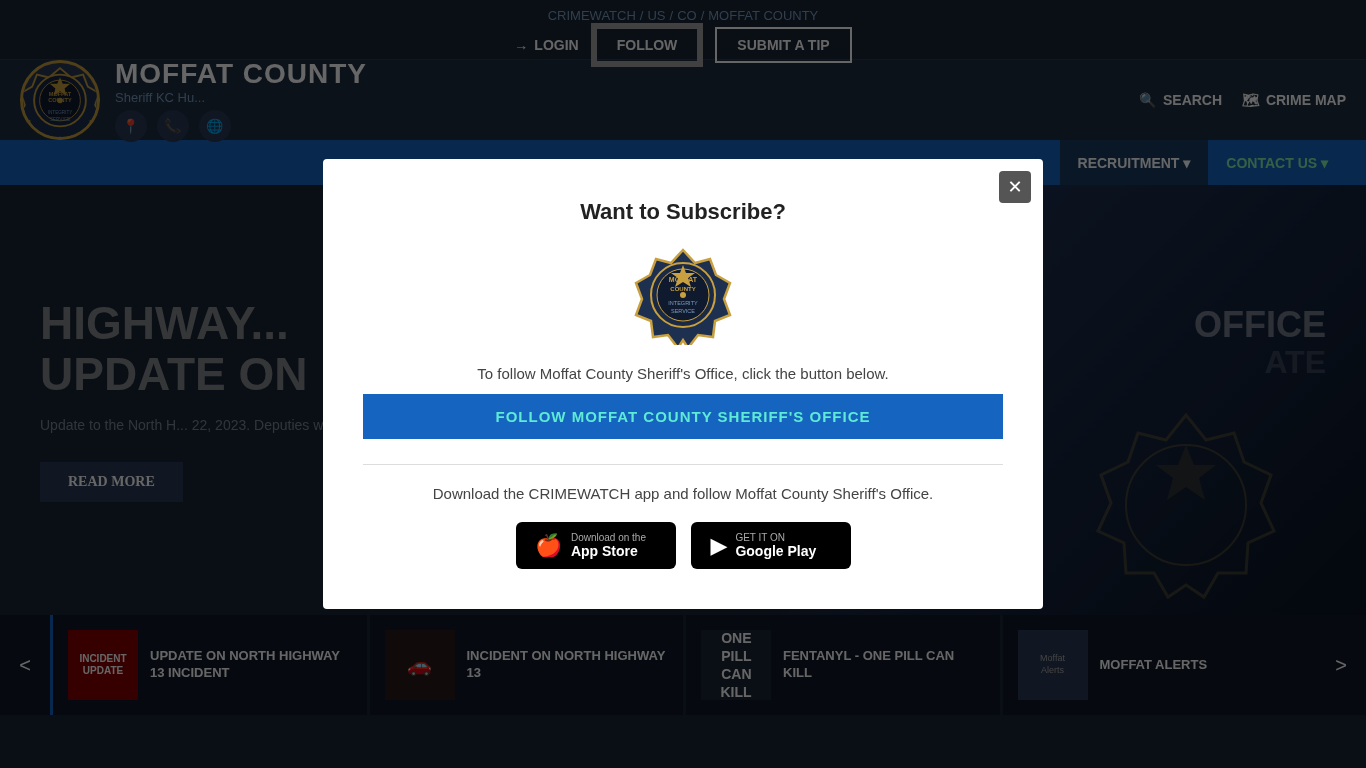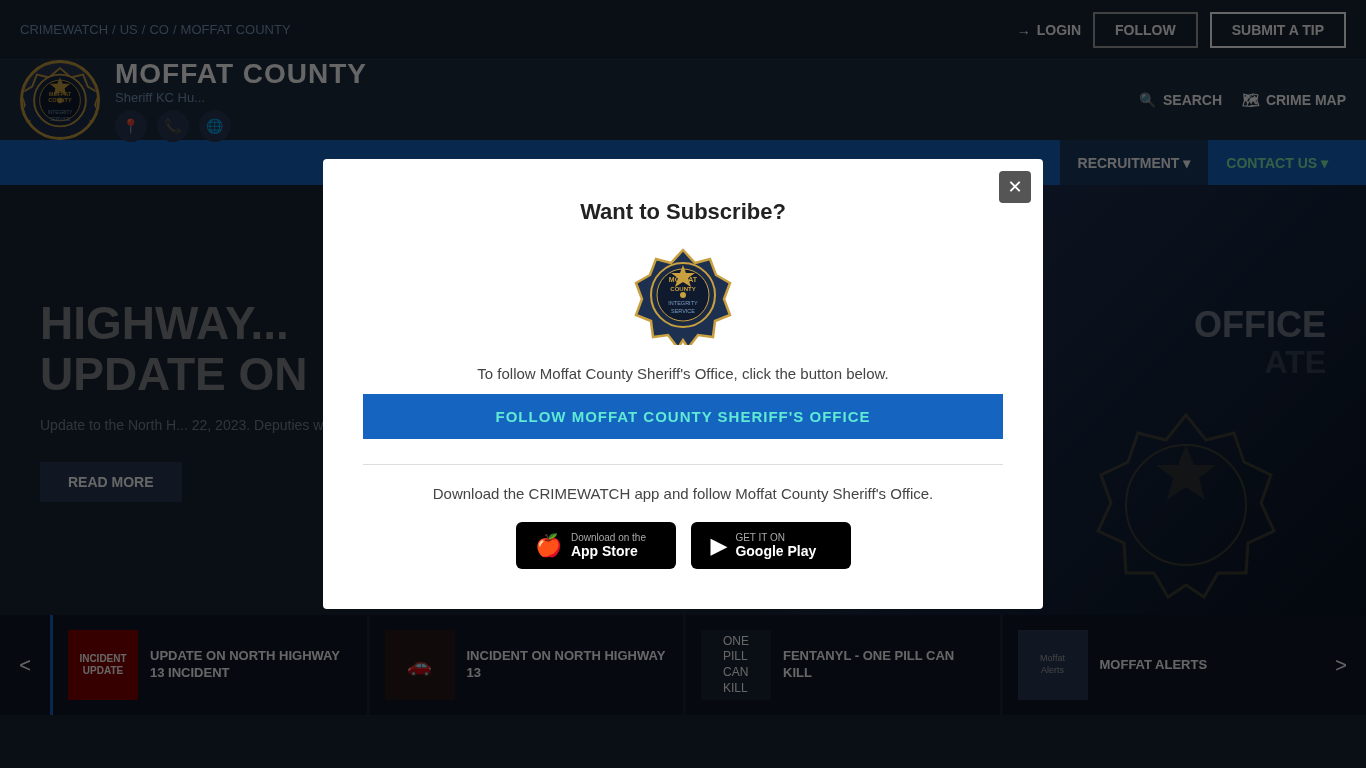--- a/index.html
+++ b/index.html
@@ -7,20 +7,21 @@
 
     
     .top-bar {
       background: #1a2535;
       display: flex;
       align-items: center;
       justify-content: space-between;
       padding: 8px 20px;
       height: 60px;
       border-bottom: 1px solid #2a3a50;
+      flex-direction: column;
     }
     .breadcrumb {
       display: flex;
       align-items: center;
       gap: 4px;
       font-size: 13px;
       color: #7a9cc0;
     }
     .breadcrumb a { color: #7a9cc0; text-decoration: none; }
     .breadcrumb span { color: #7a9cc0; }
@@ -36,21 +37,21 @@
       color: #fff;
       background: transparent;
       border: none;
       font-size: 14px;
       font-weight: bold;
       cursor: pointer;
       text-transform: uppercase;
     }
     .follow-btn {
       background: transparent;
-      border: 2px solid #a3a3a3;
+      border: 6px solid #a3a3a3;
       color: #fff;
       padding: 8px 20px;
       font-size: 14px;
       font-weight: bold;
       cursor: pointer;
       text-transform: uppercase;
     }
     .submit-tip-btn {
       background: transparent;
       border: 2px solid #fff;
@@ -215,20 +216,21 @@
     }
     .read-more-btn {
       background: #2a3a55;
       color: #fff;
       border: none;
       padding: 12px 28px;
       font-size: 14px;
       font-weight: bold;
       cursor: pointer;
       text-transform: uppercase;
+      font-family: Liberation Serif, serif;
     }
     .hero-image {
       position: absolute;
       right: 0;
       top: 0;
       width: 650px;
       height: 100%;
       background: linear-gradient(135deg, #1a2535 0%, #1e3050 30%, #0a1525 100%);
       display: flex;
       align-items: center;
@@ -566,21 +568,21 @@
     </div>
 
     <div class="carousel-item">
       <div class="carousel-thumb" style="background:#2a1a1a;color:#aaa;font-size:9px;text-align:center;">
         <div style="font-size:20px;color:#c44;">🚗</div>
       </div>
       <div class="carousel-label">INCIDENT ON NORTH HIGHWAY 13</div>
     </div>
 
     <div class="carousel-item">
-      <div class="carousel-thumb" style="background:#1a2535;color:#fff;font-size:12px;font-weight:normal;text-align:left;line-height:1.3;padding:5px;">
+      <div class="carousel-thumb" style="background:#1a2535;color:#fff;font-size:14px;font-weight:bold;text-align:right;line-height:1.3;padding:5px;">
         ONE<br>PILL<br>CAN<br>KILL
       </div>
       <div class="carousel-label">FENTANYL - ONE PILL CAN KILL</div>
     </div>
 
     <div class="carousel-item">
       <div class="carousel-thumb" style="background:#2a3a55;color:#aaa;font-size:9px;text-align:center;padding:5px;line-height:1.3;">
         Moffat<br>Alerts
       </div>
       <div class="carousel-label">MOFFAT ALERTS</div>

